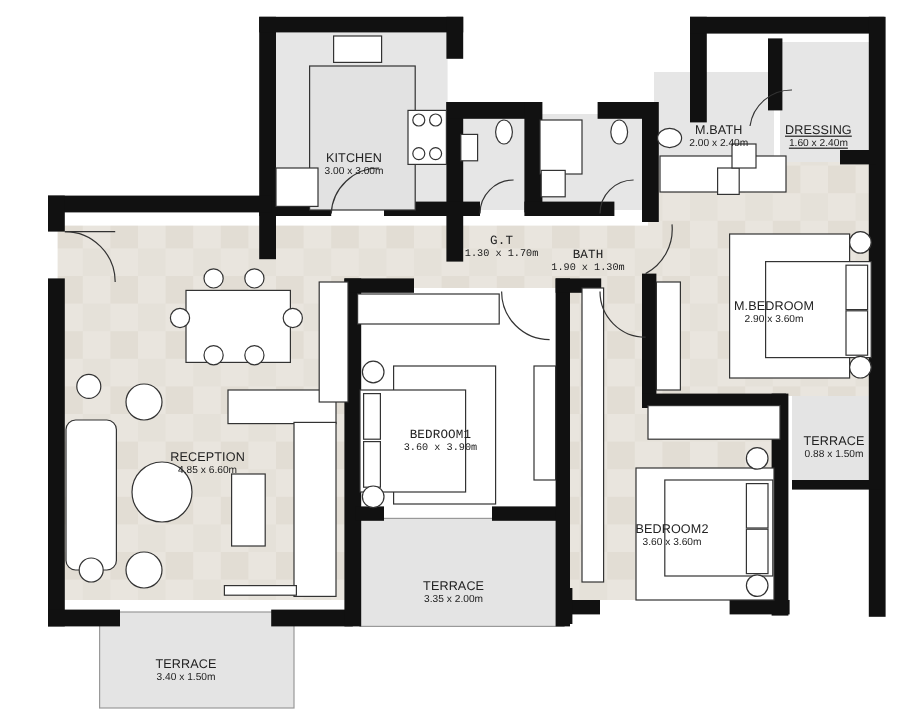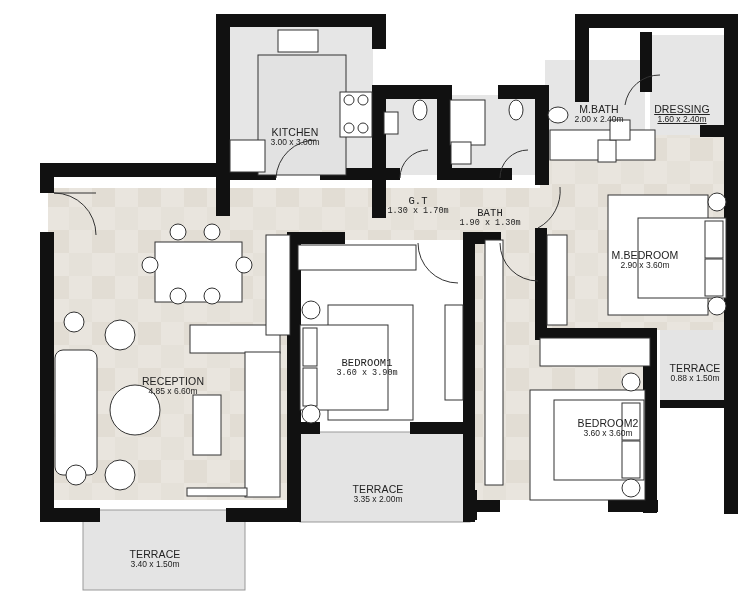--- a/index.html
+++ b/index.html
@@ -192,21 +192,21 @@
   <span class="d">2.90 x 3.60m</span>
 </div>
 <div class="lbl" style="left:367px;top:358px;font-family:Liberation Mono, monospace;">
   <span class="n">BEDROOM1</span>
   <span class="d">3.60 x 3.90m</span>
 </div>
 <div class="lbl" style="left:173px;top:376px;">
   <span class="n">RECEPTION</span>
   <span class="d">4.85 x 6.60m</span>
 </div>
-<div class="lbl" style="left:560px;top:418px;margin-left:48px;">
+<div class="lbl" style="left:560px;top:436px;">
   <span class="n">BEDROOM2</span>
   <span class="d">3.60 x 3.60m</span>
 </div>
 <div class="lbl" style="left:695px;top:363px;">
   <span class="n">TERRACE</span>
   <span class="d">0.88 x 1.50m</span>
 </div>
 <div class="lbl" style="left:378px;top:484px;">
   <span class="n">TERRACE</span>
   <span class="d">3.35 x 2.00m</span>

